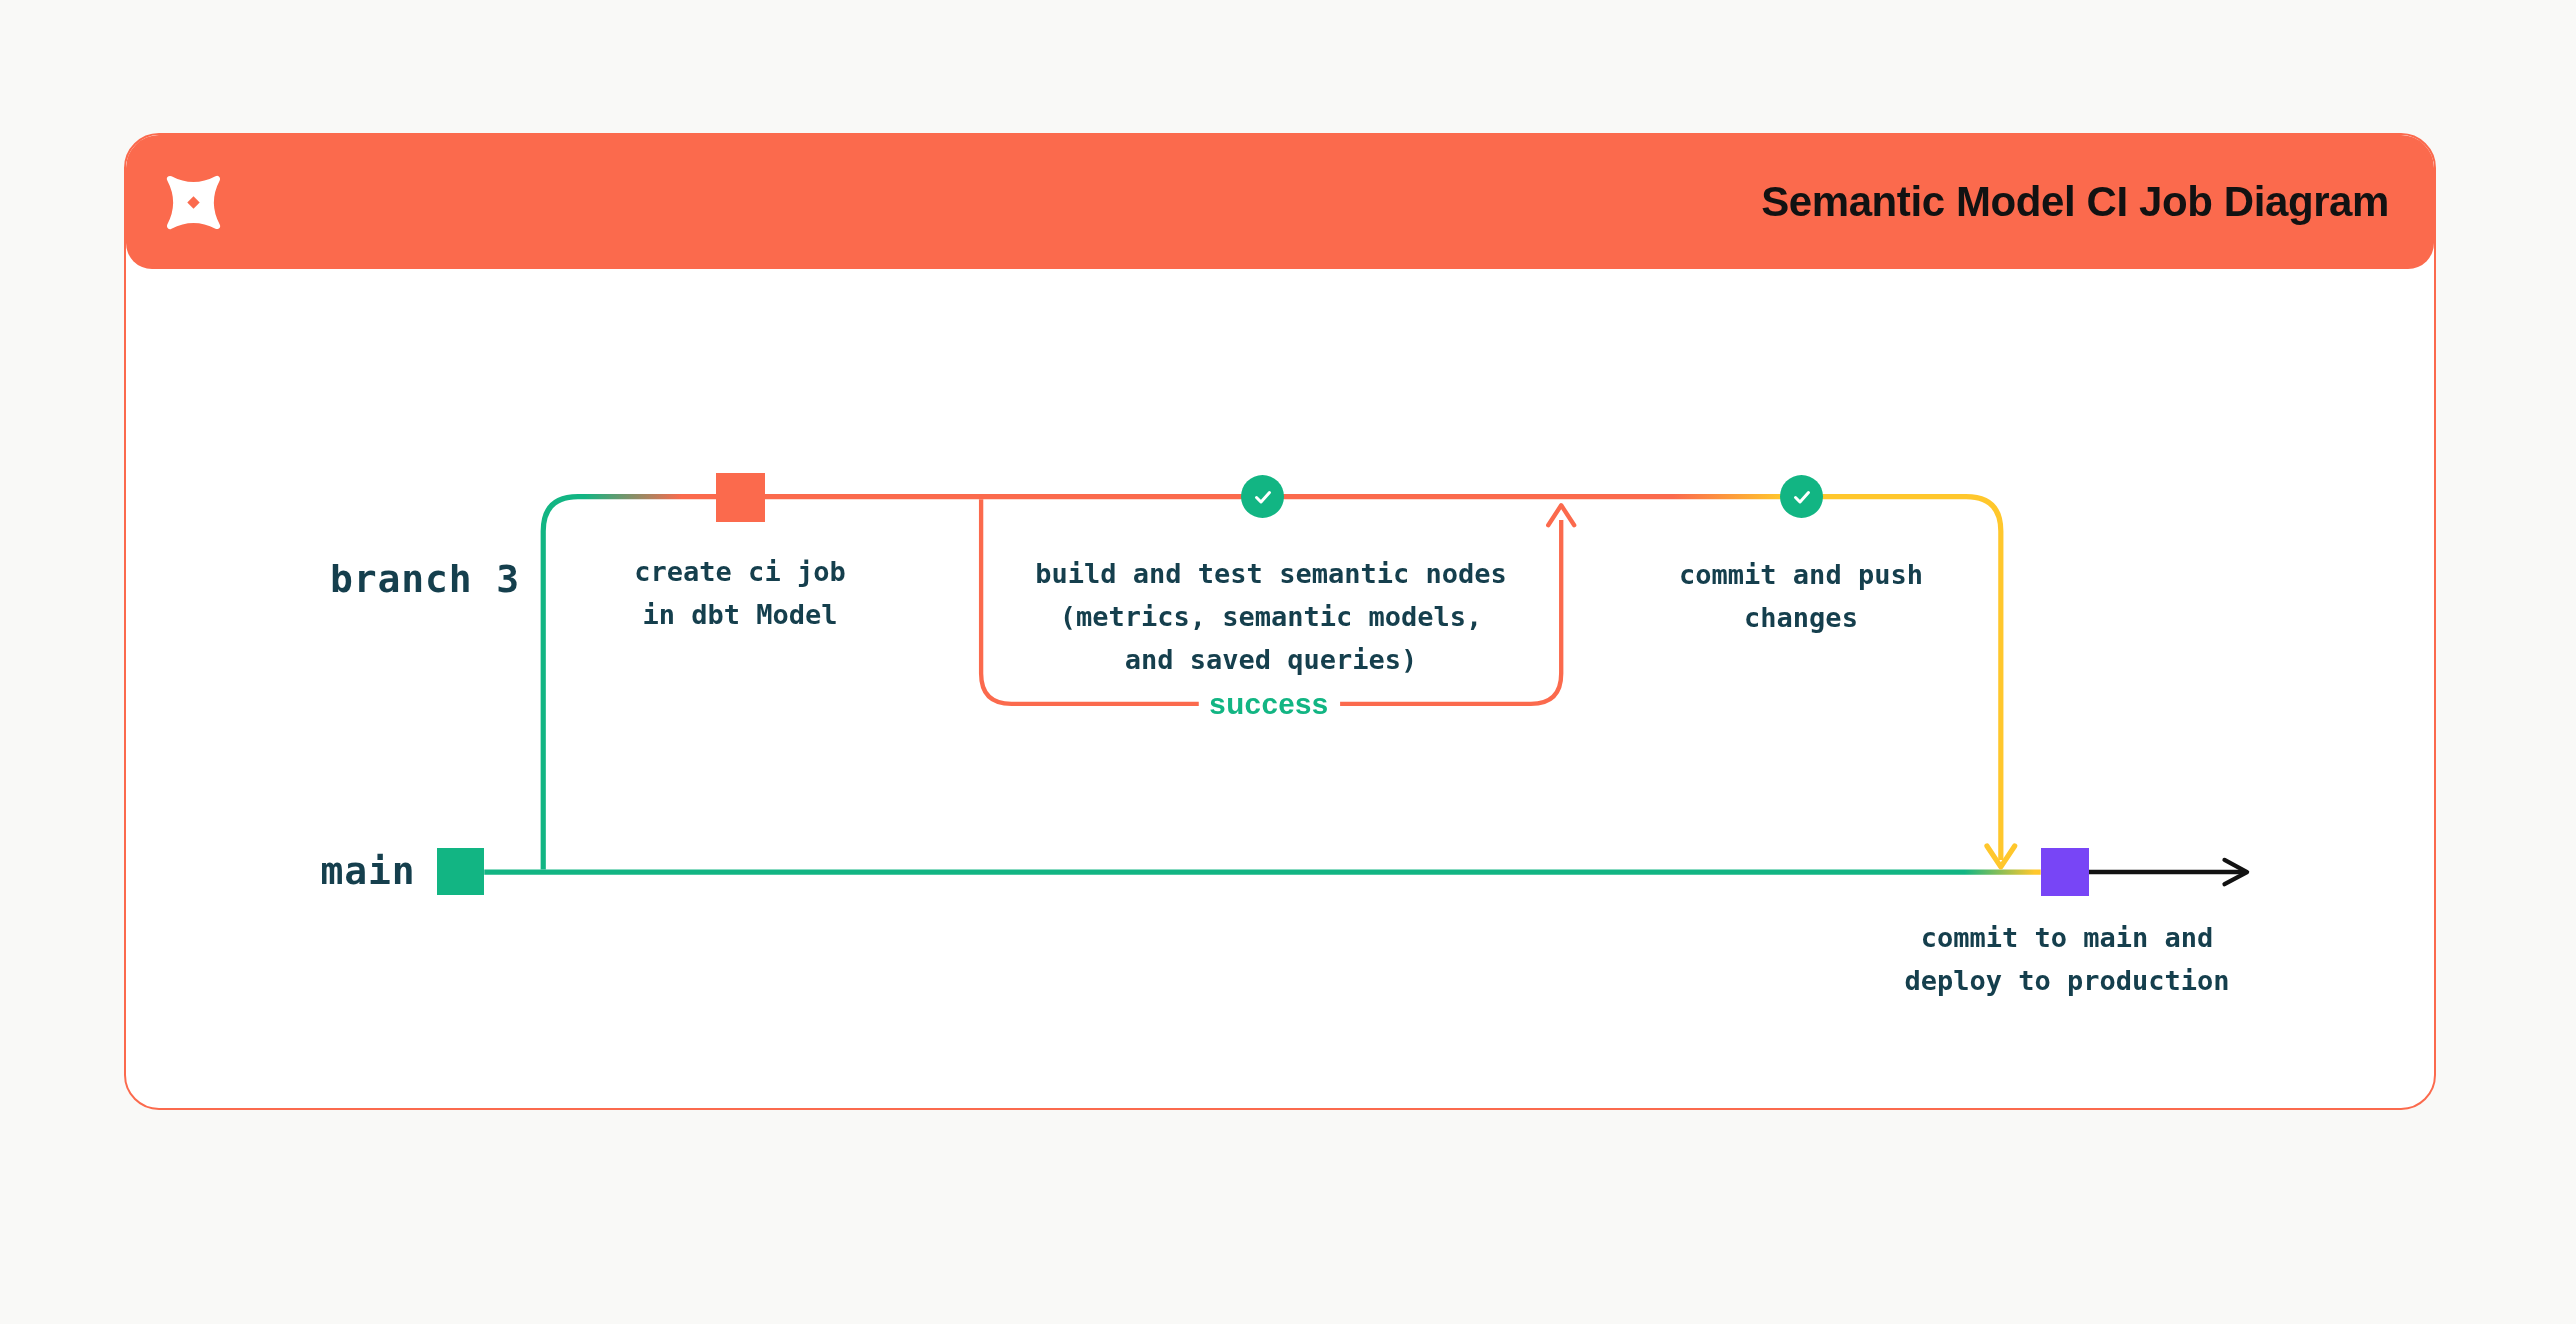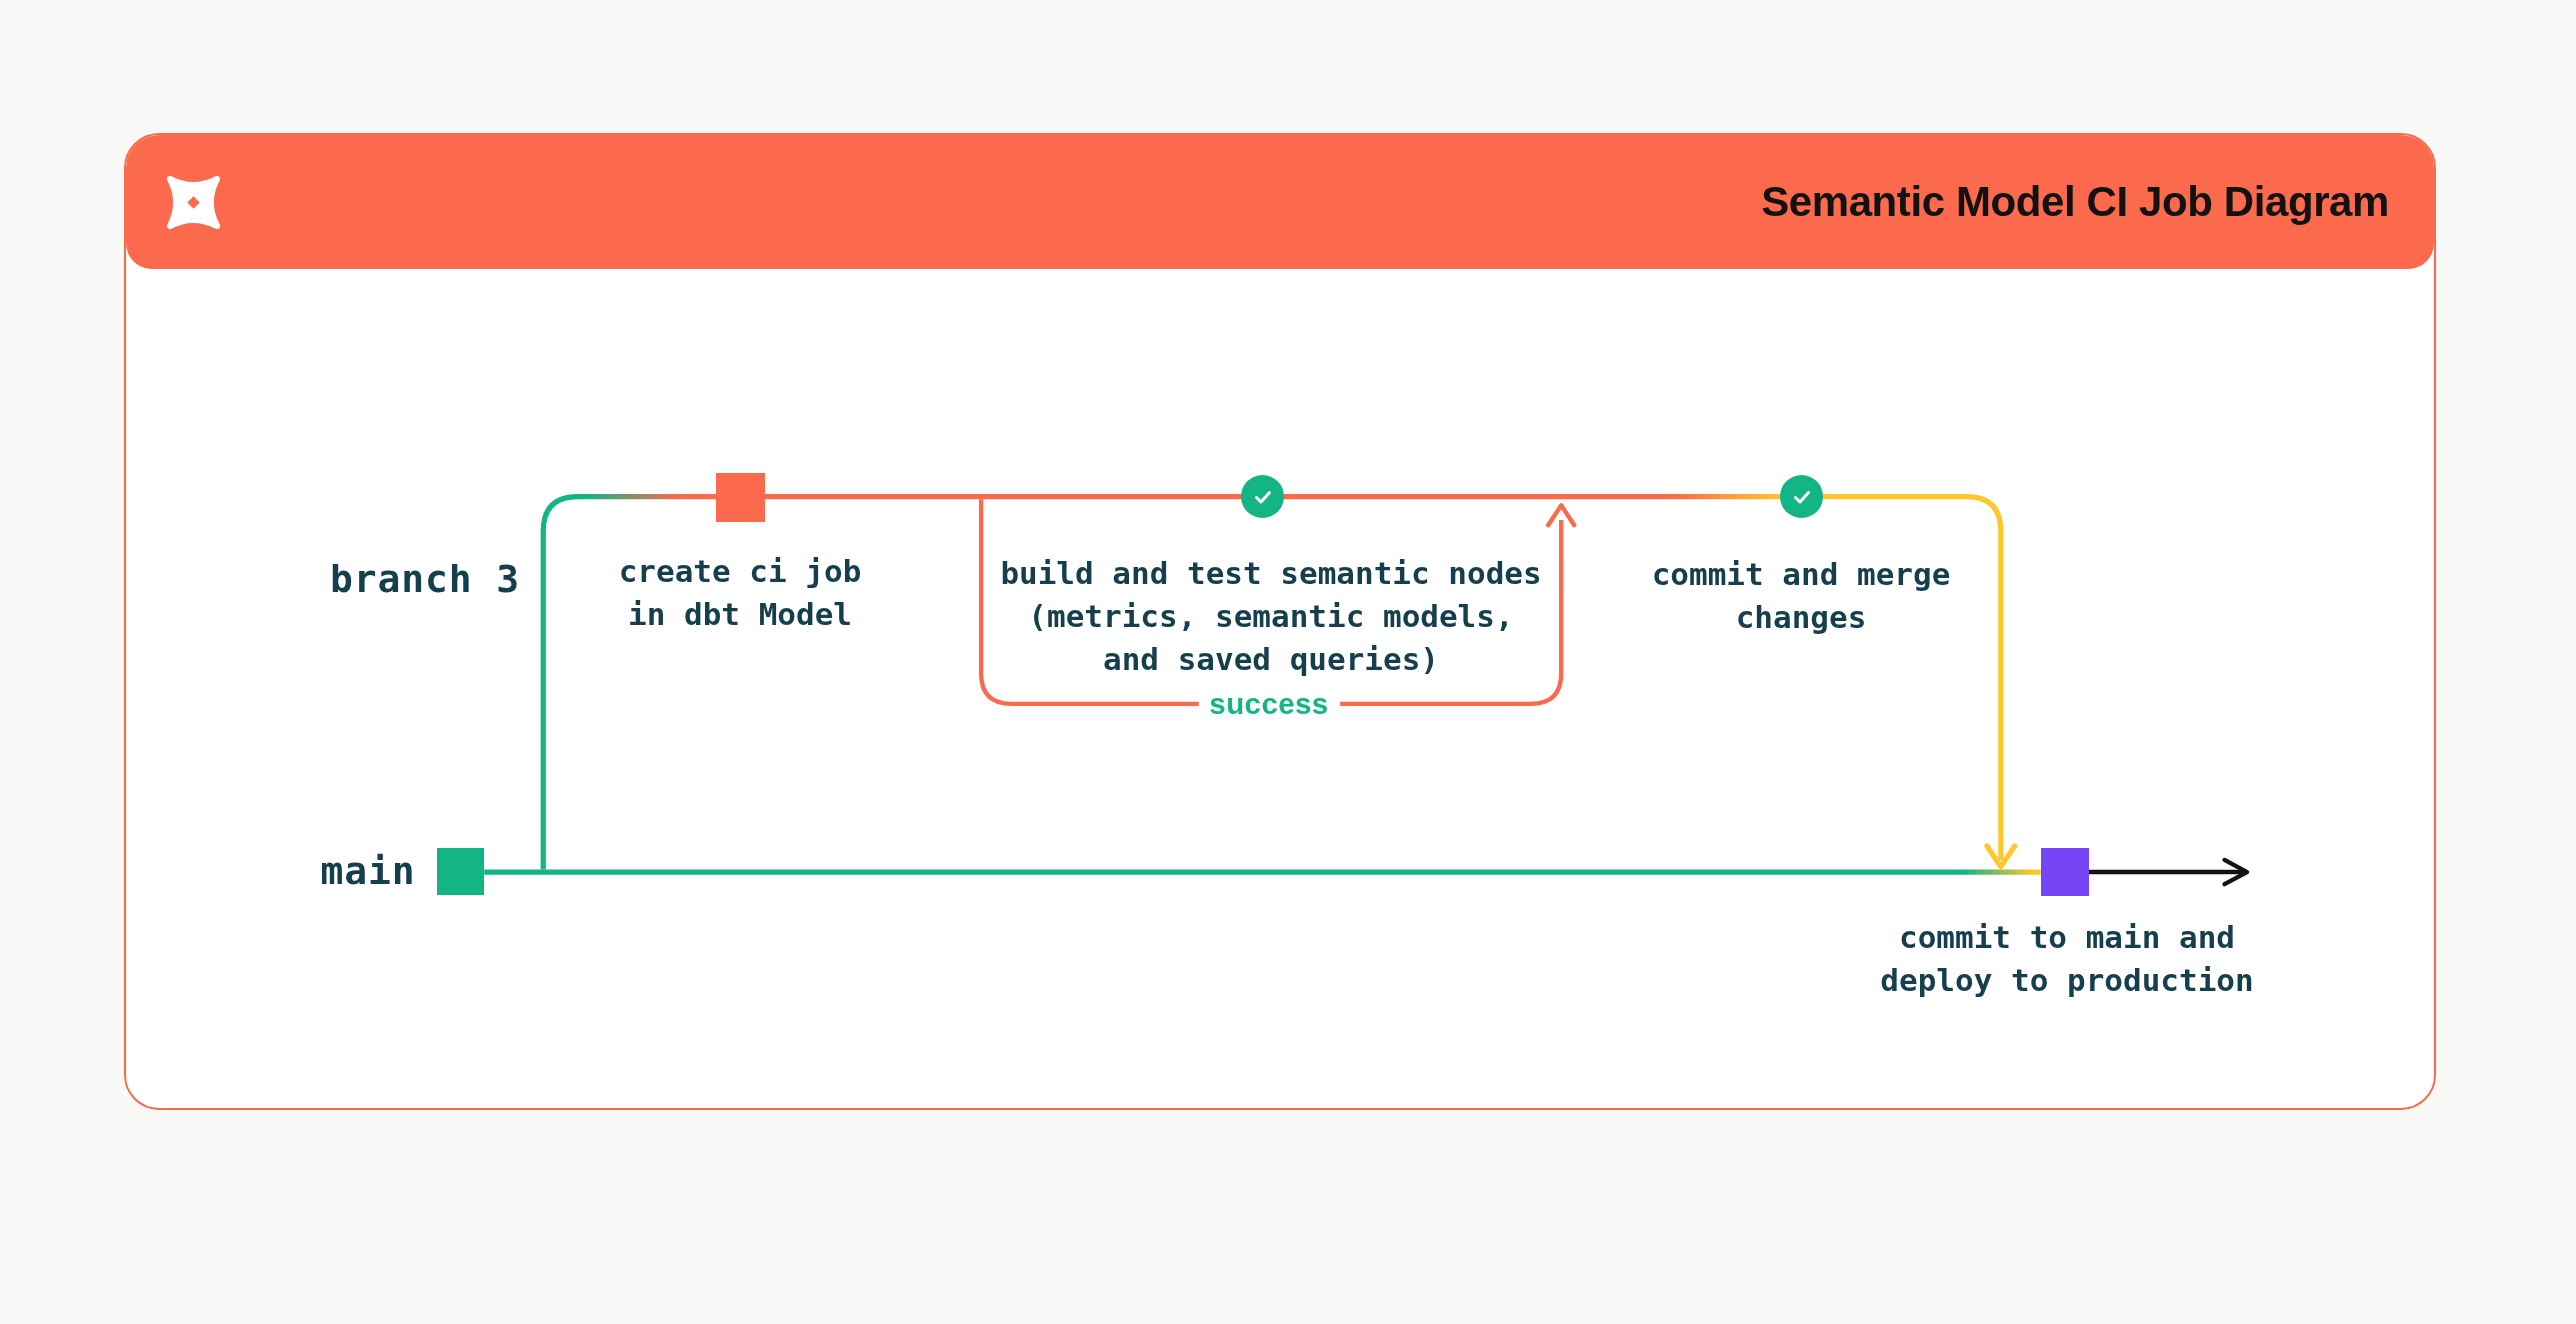--- a/index.html
+++ b/index.html
@@ -70,21 +70,21 @@
   }
   .branch-label { left: 299px; top: 444px; }
   .main-label   { left: 242px; top: 736px; }
 
   .node-text {
     position: absolute;
     transform: translateX(-50%);
     text-align: center;
     font-family: "DejaVu Sans Mono", monospace;
     font-weight: bold;
-    font-size: 31px;
+    font-size: 27px;
     line-height: 43px;
     color: #153F4D;
     white-space: nowrap;
   }
   .t-create { left: 614px;  top: 415px; }
   .t-build  { left: 1145px; top: 417px; }
   .t-commit { left: 1675px; top: 418px; }
   .t-merge  { left: 1941px; top: 781px; }
 
   .success-label {
@@ -165,21 +165,21 @@
     <div class="node-text t-create">
       <div>create ci job</div>
       <div>in dbt Model</div>
     </div>
     <div class="node-text t-build">
       <div>build and test semantic nodes</div>
       <div>(metrics, semantic models,</div>
       <div>and saved queries)</div>
     </div>
     <div class="node-text t-commit">
-      <div>commit and merge</div>
+      <div>commit and push</div>
       <div>changes</div>
     </div>
     <div class="node-text t-merge">
       <div>commit to main and</div>
       <div>deploy to production</div>
     </div>
 
     <div class="success-label">success</div>
 
   </div>

